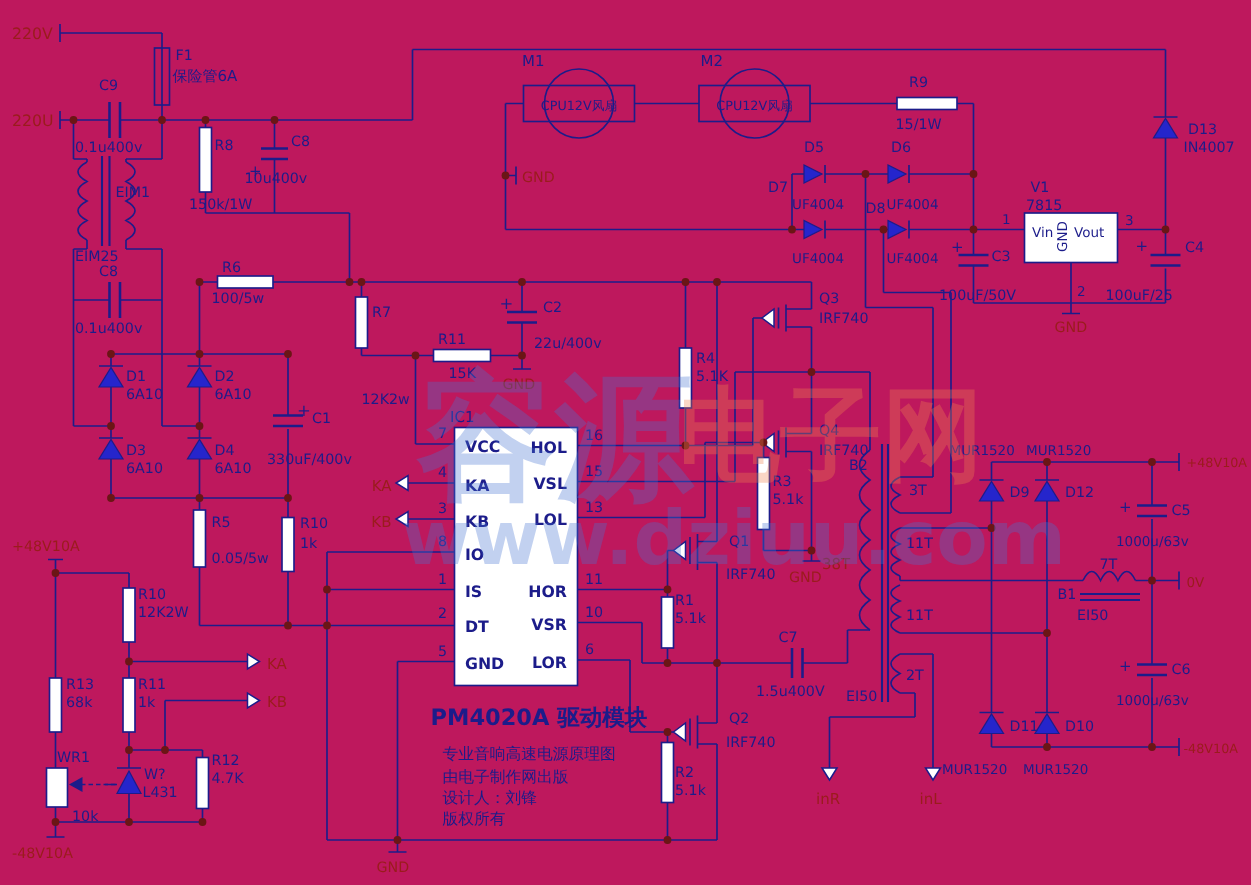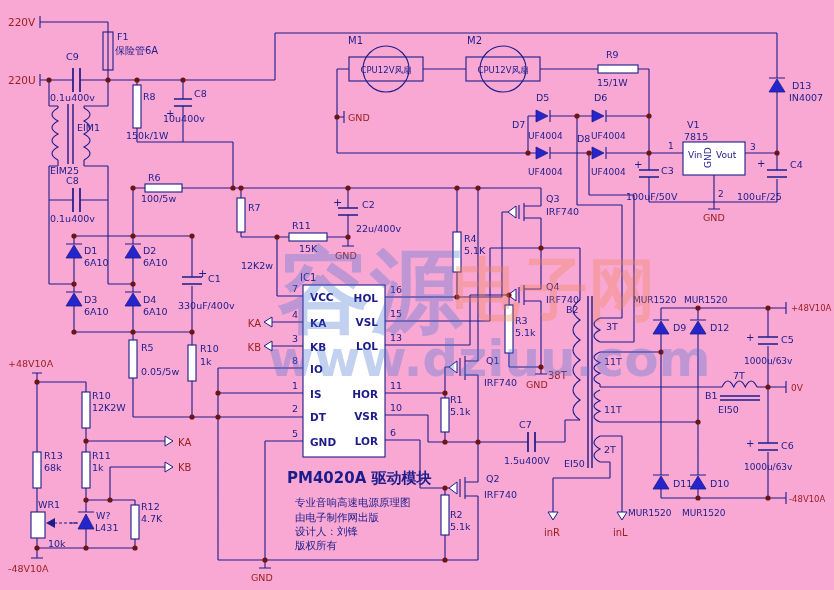--- a/index.html
+++ b/index.html
@@ -1,16 +1,16 @@
 <!DOCTYPE html>
 <html><head>
 <meta charset="utf-8">
 <style>
   html,body{margin:0;padding:0;background:#e8e8e8;font-family:"DejaVu Sans",sans-serif;}
-  #stage{width:834px;height:590px;background:#f9a8d4;position:relative;overflow:hidden;}
+  #stage{width:834px;height:590px;background:#be185d;position:relative;overflow:hidden;}
   svg{display:block;}
   svg text{font-family:"DejaVu Sans","Liberation Sans",sans-serif;}
   .wire{stroke:#1c1c8a;stroke-width:1.1;fill:none;}
   .plate{stroke:#1c1c8a;stroke-width:1.7;fill:none;}
   .core{stroke:#1c1c8a;stroke-width:1.4;fill:none;}
   .body{stroke:#1c1c8a;stroke-width:1.1;fill:#ffffff;}
   .hollow{stroke:#1c1c8a;stroke-width:1.1;fill:none;}
   .diode{fill:#2525cc;stroke:#1c1c8a;stroke-width:0.8;}
   .oarrow{fill:#ffffff;stroke:#1c1c8a;stroke-width:1;}
   .farrow{fill:#1c1c8a;stroke:none;}

